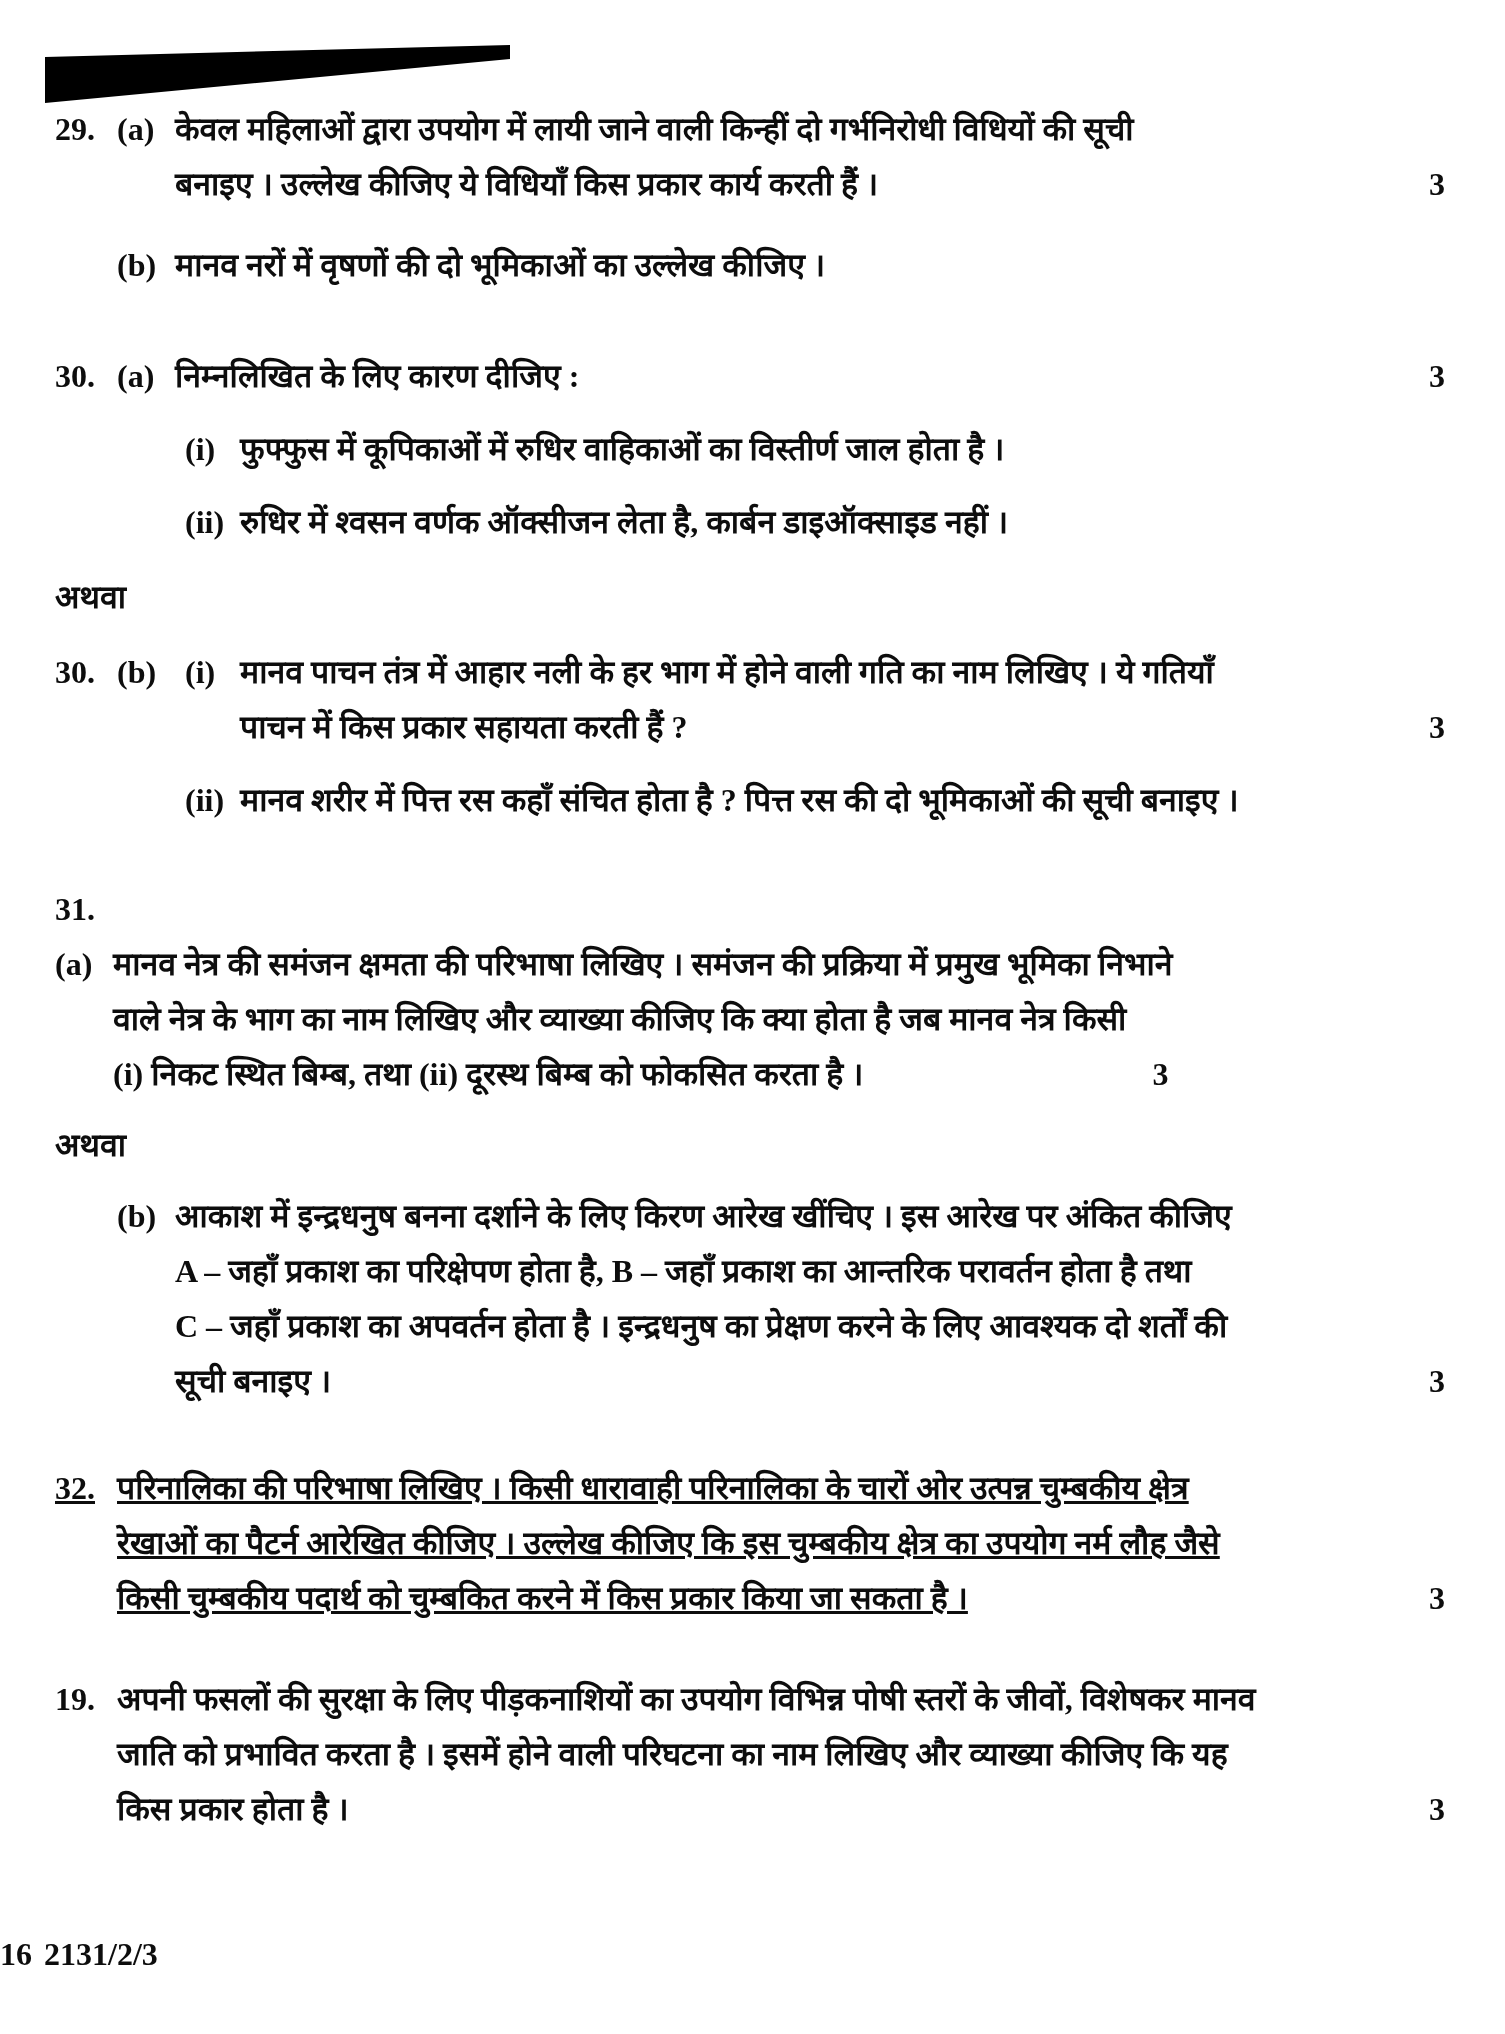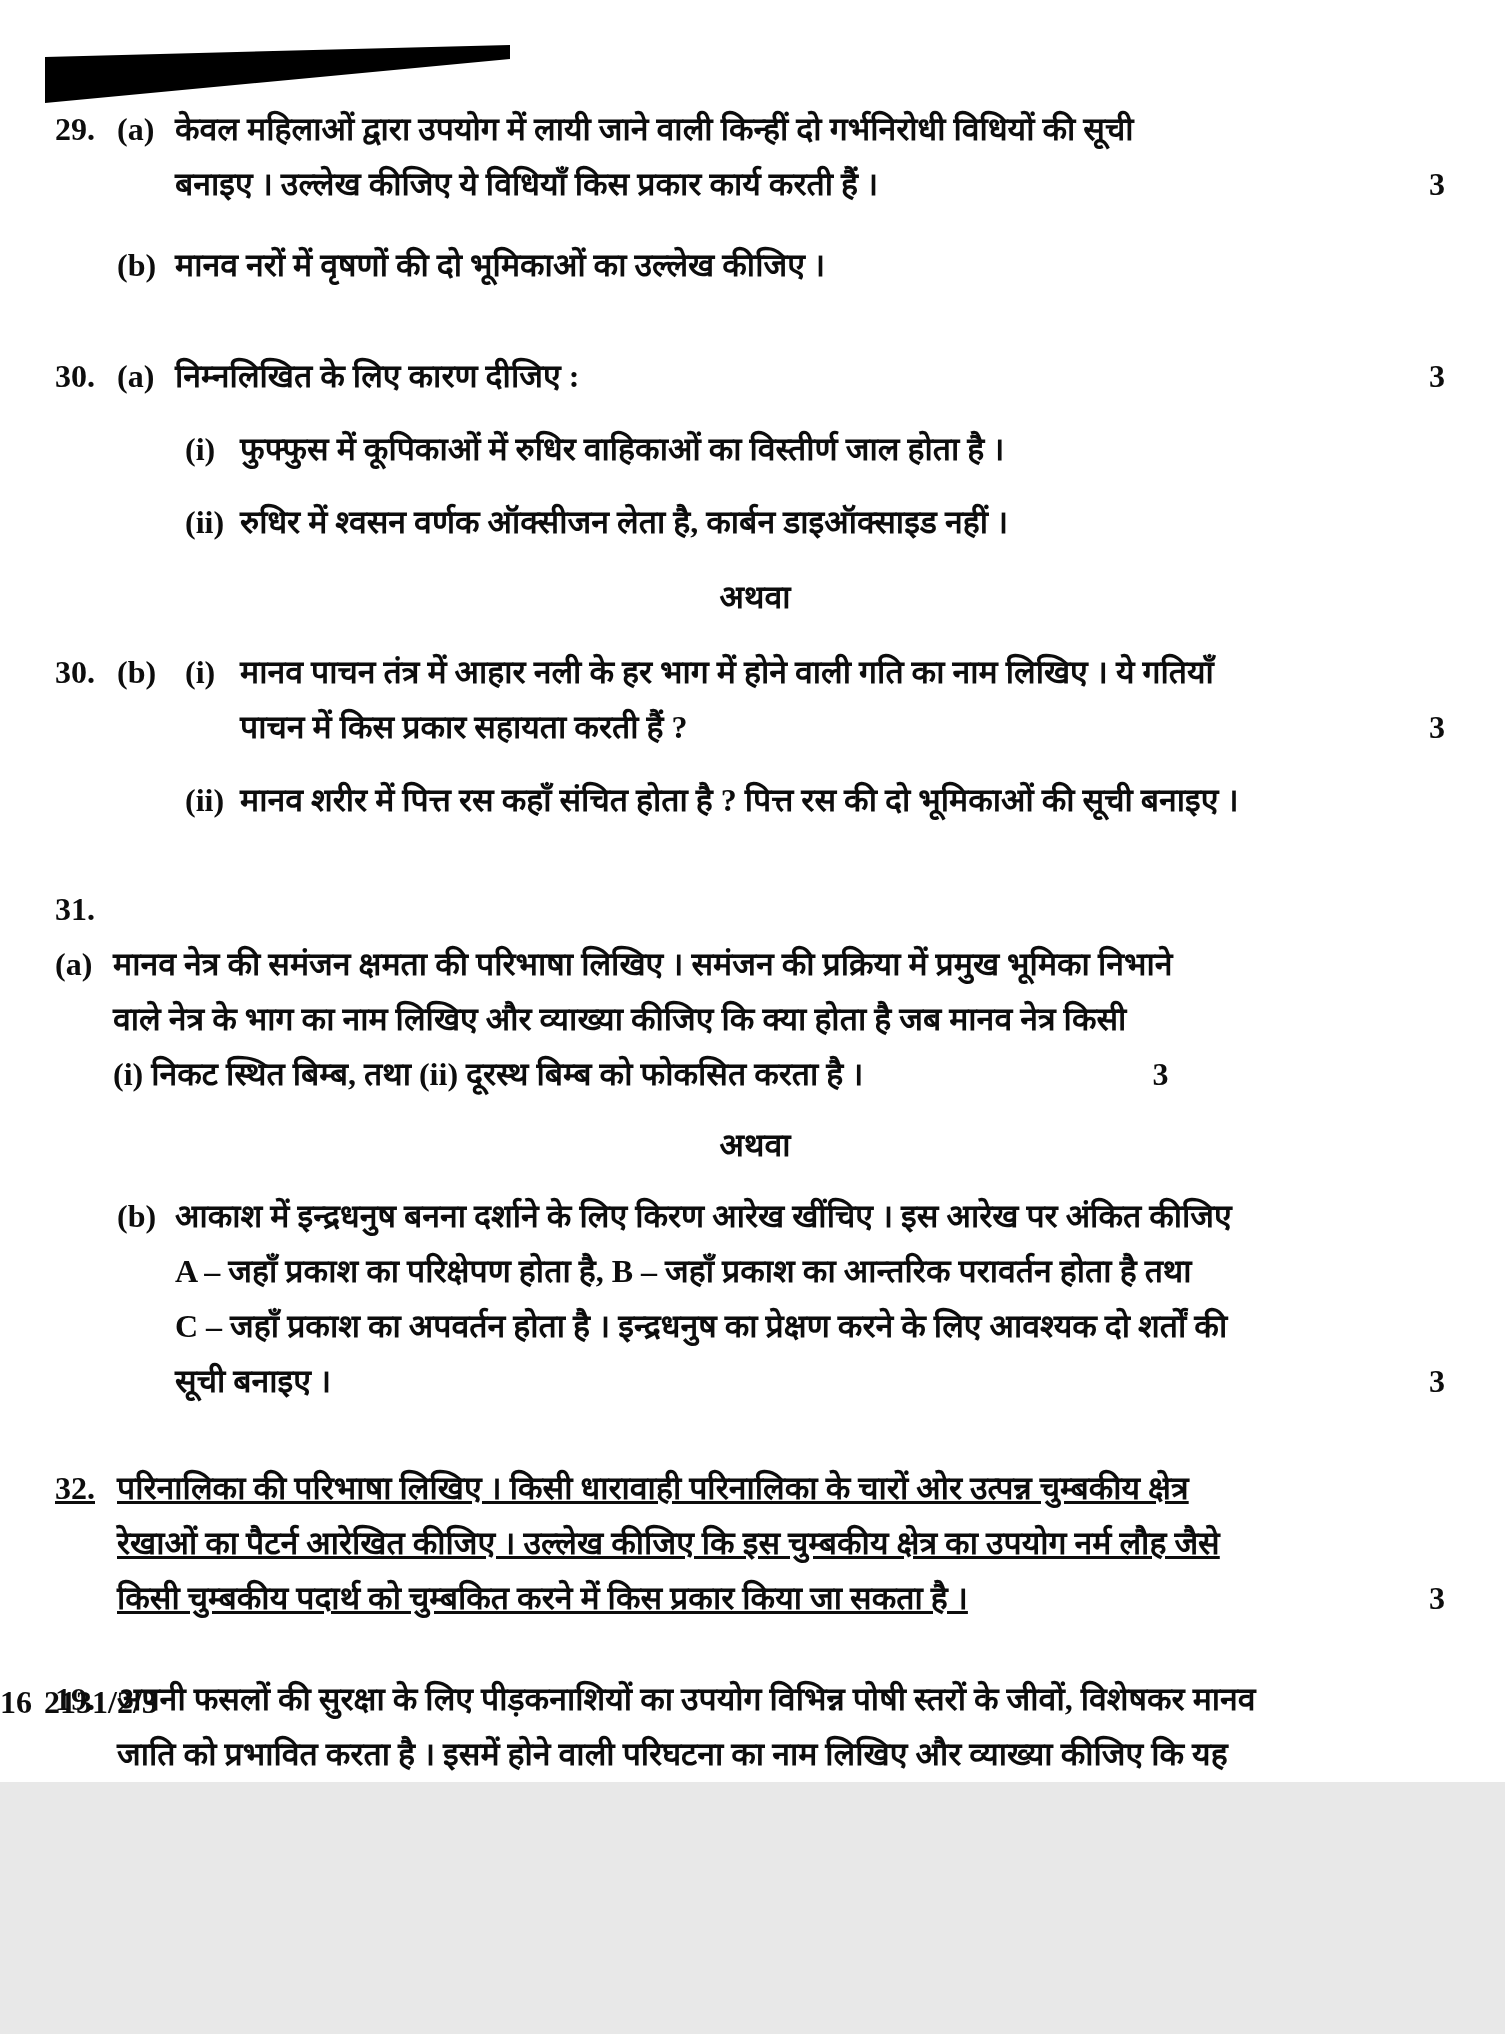--- a/index.html
+++ b/index.html
@@ -1,18 +1,18 @@
 <!DOCTYPE html>
 <html lang="hi"><head>
 <meta charset="utf-8">
 <style>
   html,body{margin:0;padding:0;background:#e8e8e8;}
   .page{
     position:relative;
-    width:1505px;height:1782px;
+    width:1505px;height:2034px;
     margin:0 auto;
     background:#ffffff;
     color:#0d0d0d;
     font-family:"Liberation Serif","DejaVu Serif",serif;
     font-weight:700;
     font-size:32px;
     line-height:55px;
     overflow:hidden;
   }
   .redaction{position:absolute;left:45px;top:45px;}
@@ -23,21 +23,21 @@
   .row{display:flex;position:relative;align-items:flex-start;}
   .plabel{width:58px;flex:none;}
   .plabel-wide{width:68px;flex:none;}
   .slabel{width:55px;flex:none;}
   .ptext{flex:1;min-width:0;white-space:pre-line;padding-right:6px;}
   .marks{position:absolute;right:-4px;bottom:0;width:44px;text-align:center;}
   .marks.top{bottom:auto;top:0;}
   .subrow{display:flex;position:relative;align-items:flex-start;margin-left:68px;margin-top:18px;}
   .subcol{flex:1;min-width:0;}
   .subcol .subrow{margin-left:0;}
-  .or{text-align:center;margin-top:20px;}
+  .or{text-align:left;margin-top:20px;}
   .mt-b{margin-top:26px;}
   .gap-q30{margin-top:56px;}
   .mt-after-or{margin-top:20px;}
   .gap-q31{margin-top:54px;flex-direction:column;}
   .mt-or2{margin-top:16px;}
   .mt-after-or2{margin-top:16px;}
   .gap-q32{margin-top:52px;text-decoration:underline;}
   .gap-q33{margin-top:46px;}
   .footer{position:absolute;left:0;right:0;bottom:52px;height:55px;}
   .fcode{position:absolute;left:44px;}

